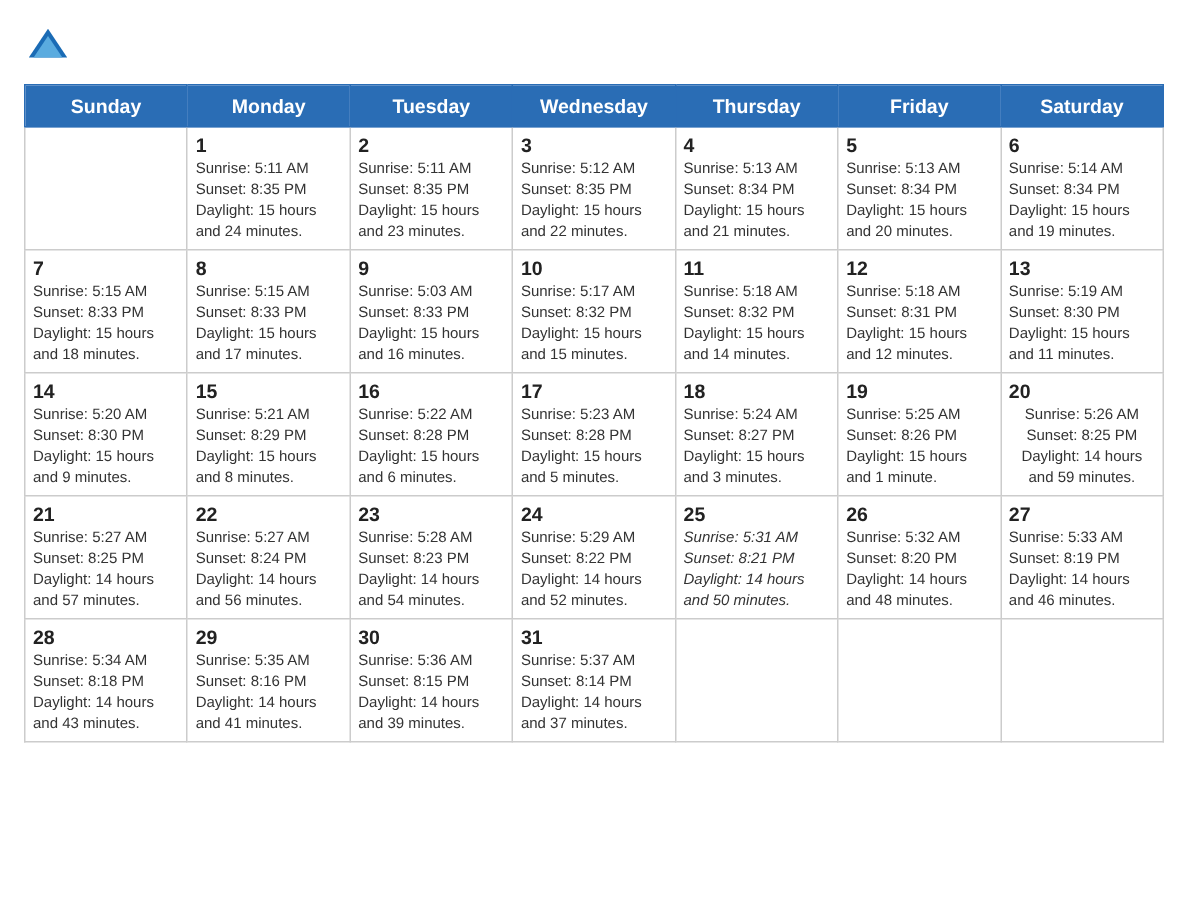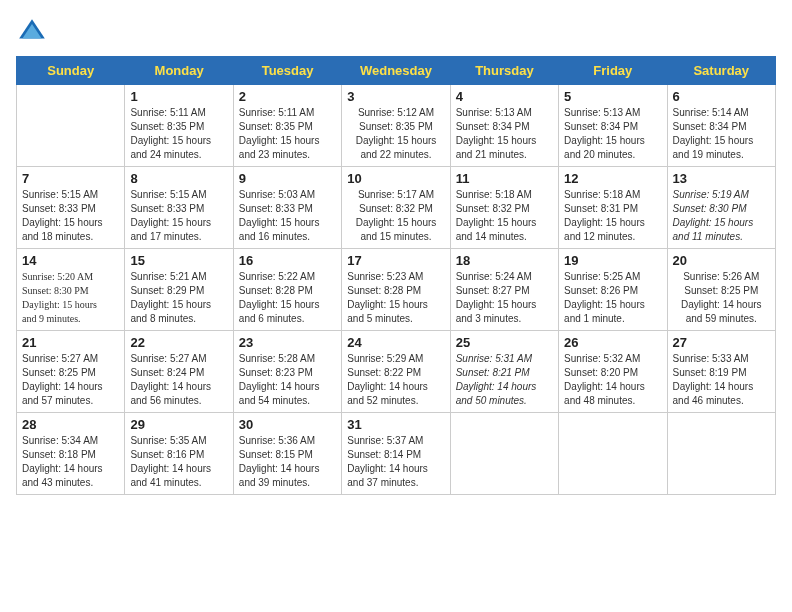--- a/index.html
+++ b/index.html
@@ -46,21 +46,21 @@
       color: #555;
       margin-top: 2px;
     }
     .calendar {
       width: 100%;
       border-collapse: collapse;
       margin-top: 8px;
     }
     .calendar th {
       background: #2a6db5;
-      color: #fde047;
+      color: #ffffff;
       font-size: 13px;
       font-weight: bold;
       text-align: center;
       padding: 6px 4px;
       border: 1px solid #2a6db5;
     }
     .calendar td {
       vertical-align: top;
       border: 1px solid #ccc;
       padding: 4px 5px;
@@ -128,21 +128,21 @@
         </td>
         <td>
           <span class="day-number">2</span>
           <div class="day-info" style="white-space: pre-line;">Sunrise: 5:11 AM
 Sunset: 8:35 PM
 Daylight: 15 hours
 and 23 minutes.</div>
         </td>
         <td>
           <span class="day-number">3</span>
-          <div class="day-info" style="white-space: pre-line; text-align: center;">Sunrise: 5:12 AM
+          <div class="day-info" style="white-space: pre-line;">Sunrise: 5:12 AM
 Sunset: 8:35 PM
 Daylight: 15 hours
 and 22 minutes.</div>
         </td>
         <td>
           <span class="day-number">4</span>
           <div class="day-info" style="white-space: pre-line;">Sunrise: 5:13 AM
 Sunset: 8:34 PM
 Daylight: 15 hours
 and 21 minutes.</div>
@@ -179,51 +179,51 @@
         </td>
         <td>
           <span class="day-number">9</span>
           <div class="day-info" style="white-space: pre-line;">Sunrise: 5:03 AM
 Sunset: 8:33 PM
 Daylight: 15 hours
 and 16 minutes.</div>
         </td>
         <td>
           <span class="day-number">10</span>
-          <div class="day-info" style="white-space: pre-line; text-align: center;">Sunrise: 5:17 AM
+          <div class="day-info" style="white-space: pre-line;">Sunrise: 5:17 AM
 Sunset: 8:32 PM
 Daylight: 15 hours
 and 15 minutes.</div>
         </td>
         <td>
           <span class="day-number">11</span>
           <div class="day-info" style="white-space: pre-line;">Sunrise: 5:18 AM
 Sunset: 8:32 PM
 Daylight: 15 hours
 and 14 minutes.</div>
         </td>
         <td>
           <span class="day-number">12</span>
           <div class="day-info" style="white-space: pre-line;">Sunrise: 5:18 AM
 Sunset: 8:31 PM
 Daylight: 15 hours
 and 12 minutes.</div>
         </td>
         <td>
           <span class="day-number">13</span>
-          <div class="day-info" style="white-space: pre-line; font-style: italic;">Sunrise: 5:19 AM
+          <div class="day-info" style="white-space: pre-line;">Sunrise: 5:19 AM
 Sunset: 8:30 PM
 Daylight: 15 hours
 and 11 minutes.</div>
         </td>
       </tr>
       <tr>
         <td>
           <span class="day-number">14</span>
-          <div class="day-info" style="white-space: pre-line; font-family: Liberation Serif, serif;">Sunrise: 5:20 AM
+          <div class="day-info" style="white-space: pre-line;">Sunrise: 5:20 AM
 Sunset: 8:30 PM
 Daylight: 15 hours
 and 9 minutes.</div>
         </td>
         <td>
           <span class="day-number">15</span>
           <div class="day-info" style="white-space: pre-line;">Sunrise: 5:21 AM
 Sunset: 8:29 PM
 Daylight: 15 hours
 and 8 minutes.</div>

